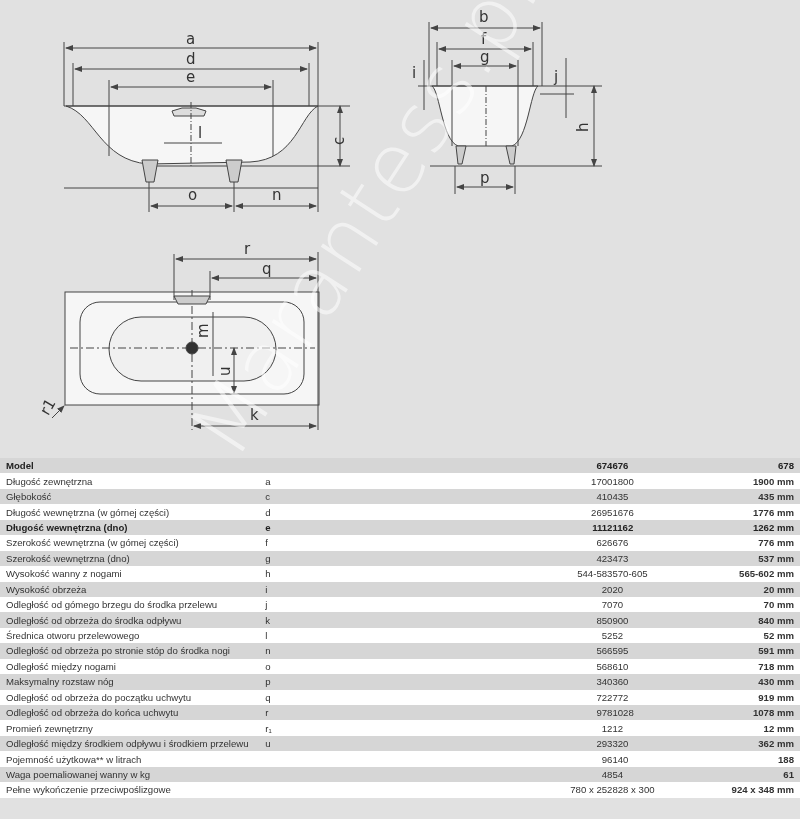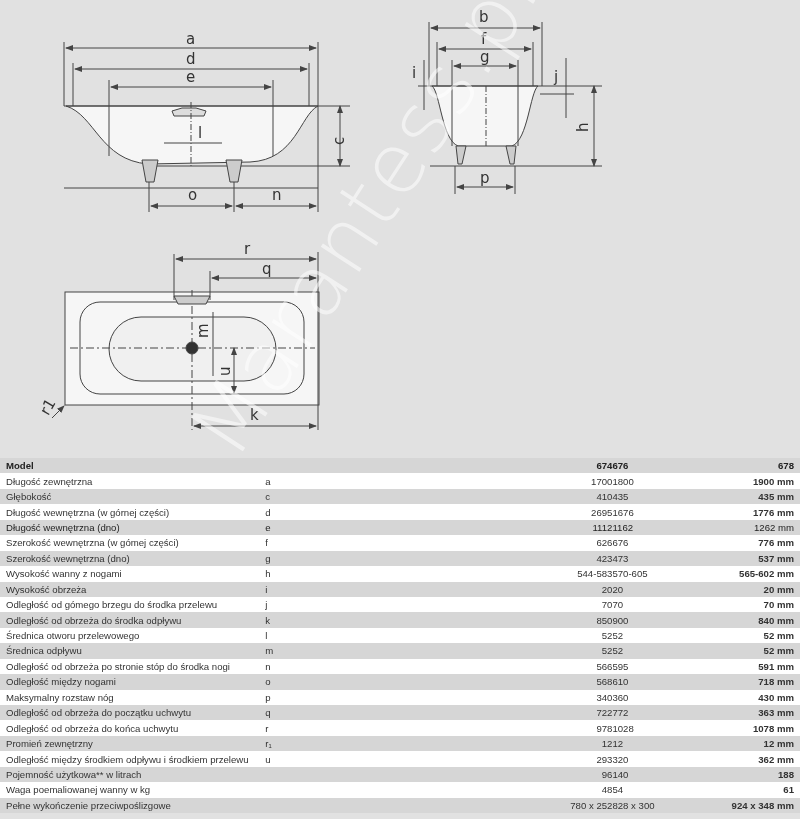--- a/index.html
+++ b/index.html
@@ -9,21 +9,21 @@
   .dim-label{font-family:"DejaVu Sans",sans-serif;font-size:15px;fill:#333;}
   table.spec{position:absolute;left:0;top:458px;width:800px;border-collapse:collapse;font-size:9.6px;color:#333;}
   table.spec td{height:15.45px;padding:0;line-height:15px;white-space:nowrap;}
   table.spec tr:nth-child(odd) td{background:#d6d6d6;}
   table.spec tr:nth-child(even) td{background:#ffffff;}
   td.name{padding-left:6px !important;width:250px;}
   td.sym{width:150px;}
   td.v1{width:185px;text-align:right;}
   td.v2{width:87px;text-align:left;}
   td.v3{width:88px;text-align:right;padding-right:6px !important;font-weight:bold;}
-  tr.bold td{font-weight:normal;color:#222;margin-left:32px;}
+  tr.bold td{font-weight:bold;color:#222;margin-left:32px;}
   tr.header td{font-weight:bold;color:#222;}
   .watermark{position:absolute;left:170px;top:420px;font-size:84px;color:rgba(255,255,255,0.55);transform:rotate(-57deg);transform-origin:left top;letter-spacing:2px;pointer-events:none;white-space:nowrap;font-family:"DejaVu Sans",sans-serif;font-weight:300;}
   .watermark-wrap{position:absolute;left:0;top:0;width:800px;height:819px;pointer-events:none;overflow:hidden;}
 </style>
 </head>
 <body>
 
 <div class="diagrams">
 <svg width="800" height="445" viewBox="0 0 800 445">
   <defs>
@@ -212,27 +212,20 @@
         <td class="v3">840 mm</td>
       </tr>
     <tr>
         <td class="name">Średnica otworu przelewowego</td>
         <td class="sym">l</td>
         <td class="v1">52</td>
         <td class="v2">52</td>
         <td class="v3">52 mm</td>
       </tr>
     <tr>
-        <td class="name">Średnica odpływu</td>
-        <td class="sym">m</td>
-        <td class="v1">52</td>
-        <td class="v2">52</td>
-        <td class="v3">52 mm</td>
-      </tr>
-    <tr>
         <td class="name">Odległość od obrzeża po stronie stóp do środka nogi</td>
         <td class="sym">n</td>
         <td class="v1">566</td>
         <td class="v2">595</td>
         <td class="v3">591 mm</td>
       </tr>
     <tr>
         <td class="name">Odległość między nogami</td>
         <td class="sym">o</td>
         <td class="v1">568</td>
@@ -244,21 +237,21 @@
         <td class="sym">p</td>
         <td class="v1">340</td>
         <td class="v2">360</td>
         <td class="v3">430 mm</td>
       </tr>
     <tr>
         <td class="name">Odległość od obrzeża do początku uchwytu</td>
         <td class="sym">q</td>
         <td class="v1">722</td>
         <td class="v2">772</td>
-        <td class="v3">363 mm</td>
+        <td class="v3">919 mm</td>
       </tr>
     <tr>
         <td class="name">Odległość od obrzeża do końca uchwytu</td>
         <td class="sym">r</td>
         <td class="v1">978</td>
         <td class="v2">1028</td>
         <td class="v3">1078 mm</td>
       </tr>
     <tr>
         <td class="name">Promień zewnętrzny</td>

